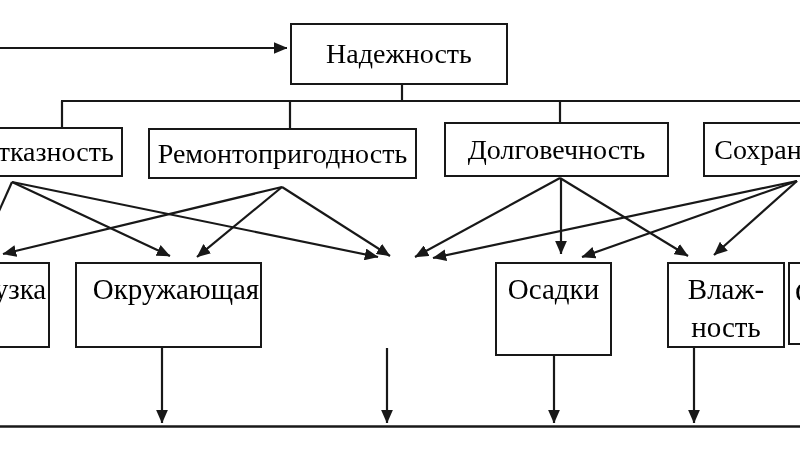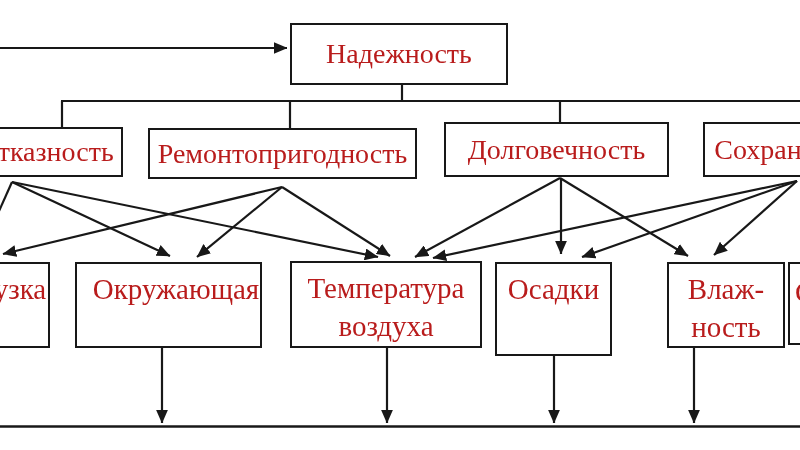--- a/index.html
+++ b/index.html
@@ -1,18 +1,18 @@
 <!DOCTYPE html>
 <html><head>
 <meta charset="utf-8">
 <style>
   html,body{margin:0;padding:0;background:#fff;}
   #stage{
     position:relative;width:800px;height:450px;background:#ffffff;
-    overflow:hidden;font-family:"Liberation Serif","DejaVu Serif",serif;color:#b91c1c;
+    overflow:hidden;font-family:"Liberation Serif","DejaVu Serif",serif;color:#000000;
   }
   #edges{position:absolute;left:0;top:0;z-index:1;}
   .box{
     position:absolute;box-sizing:border-box;background:#fff;
     border:2px solid #181818;text-align:center;z-index:2;
     font-size:28px;line-height:1;white-space:nowrap;
   }
   .vcenter{display:flex;align-items:center;justify-content:center;}
   .toppad{padding-top:6px;}
   .row3{font-size:29px;line-height:38px;}
@@ -79,24 +79,20 @@
   <div class="box vcenter" style="left:703px;top:122px;width:205px;height:55px;">
     <span>Сохраняемость</span>
   </div>
 
   <div class="box row3 toppad" style="left:-70px;top:262px;width:120px;height:86px;">
     <span>Нагрузка</span>
   </div>
   <div class="box row3 toppad" style="left:75px;top:262px;width:187px;height:86px;padding-left:15px;">
     <div>Окружающая</div>
   </div>
-  <div class="box row3 toppad" style="left:290px;top:261px;width:192px;height:87px;">
-    <div>Температура</div>
-    <div>воздуха</div>
-  </div>
   <div class="box row3 toppad" style="left:495px;top:262px;width:117px;height:94px;">
     <span>Осадки</span>
   </div>
   <div class="box row3 toppad" style="left:635px;top:262px;width:118px;height:86px;margin-left:32px;">
     <div>Влаж-</div>
     <div>ность</div>
   </div>
   <div class="box row3 leftalign" style="left:788px;top:262px;width:130px;height:83px;">
     <span>С</span>
   </div>

